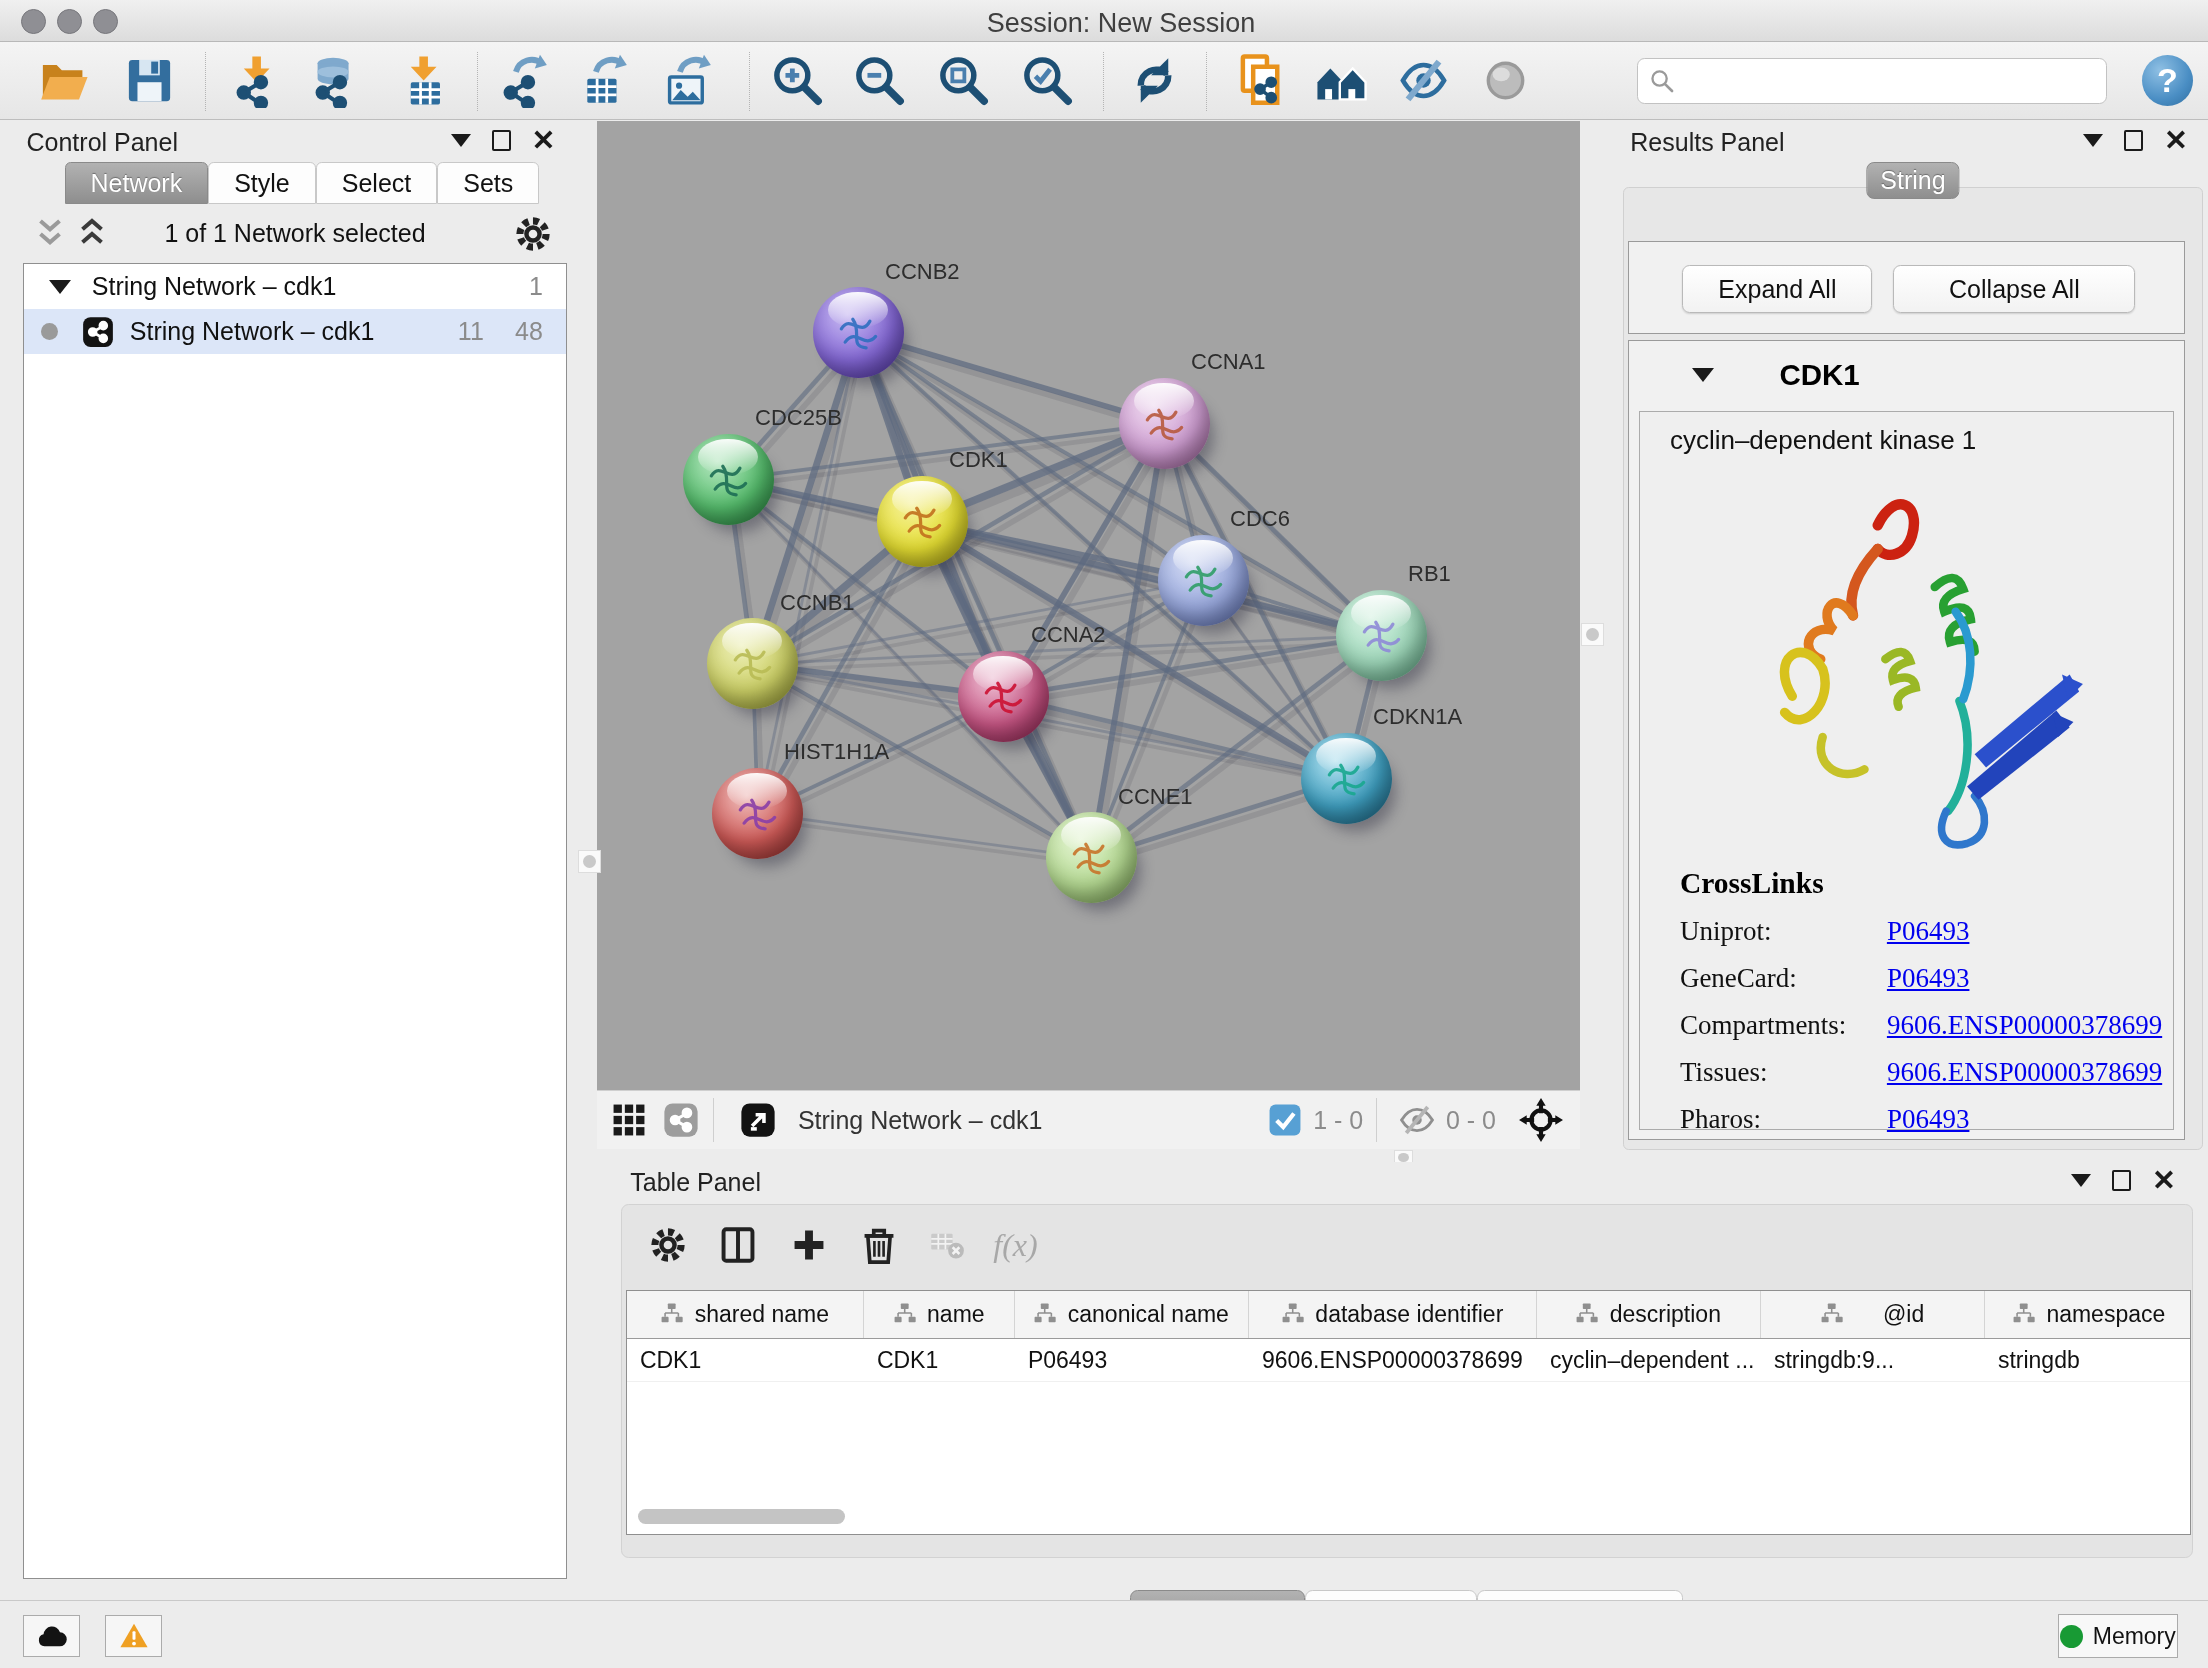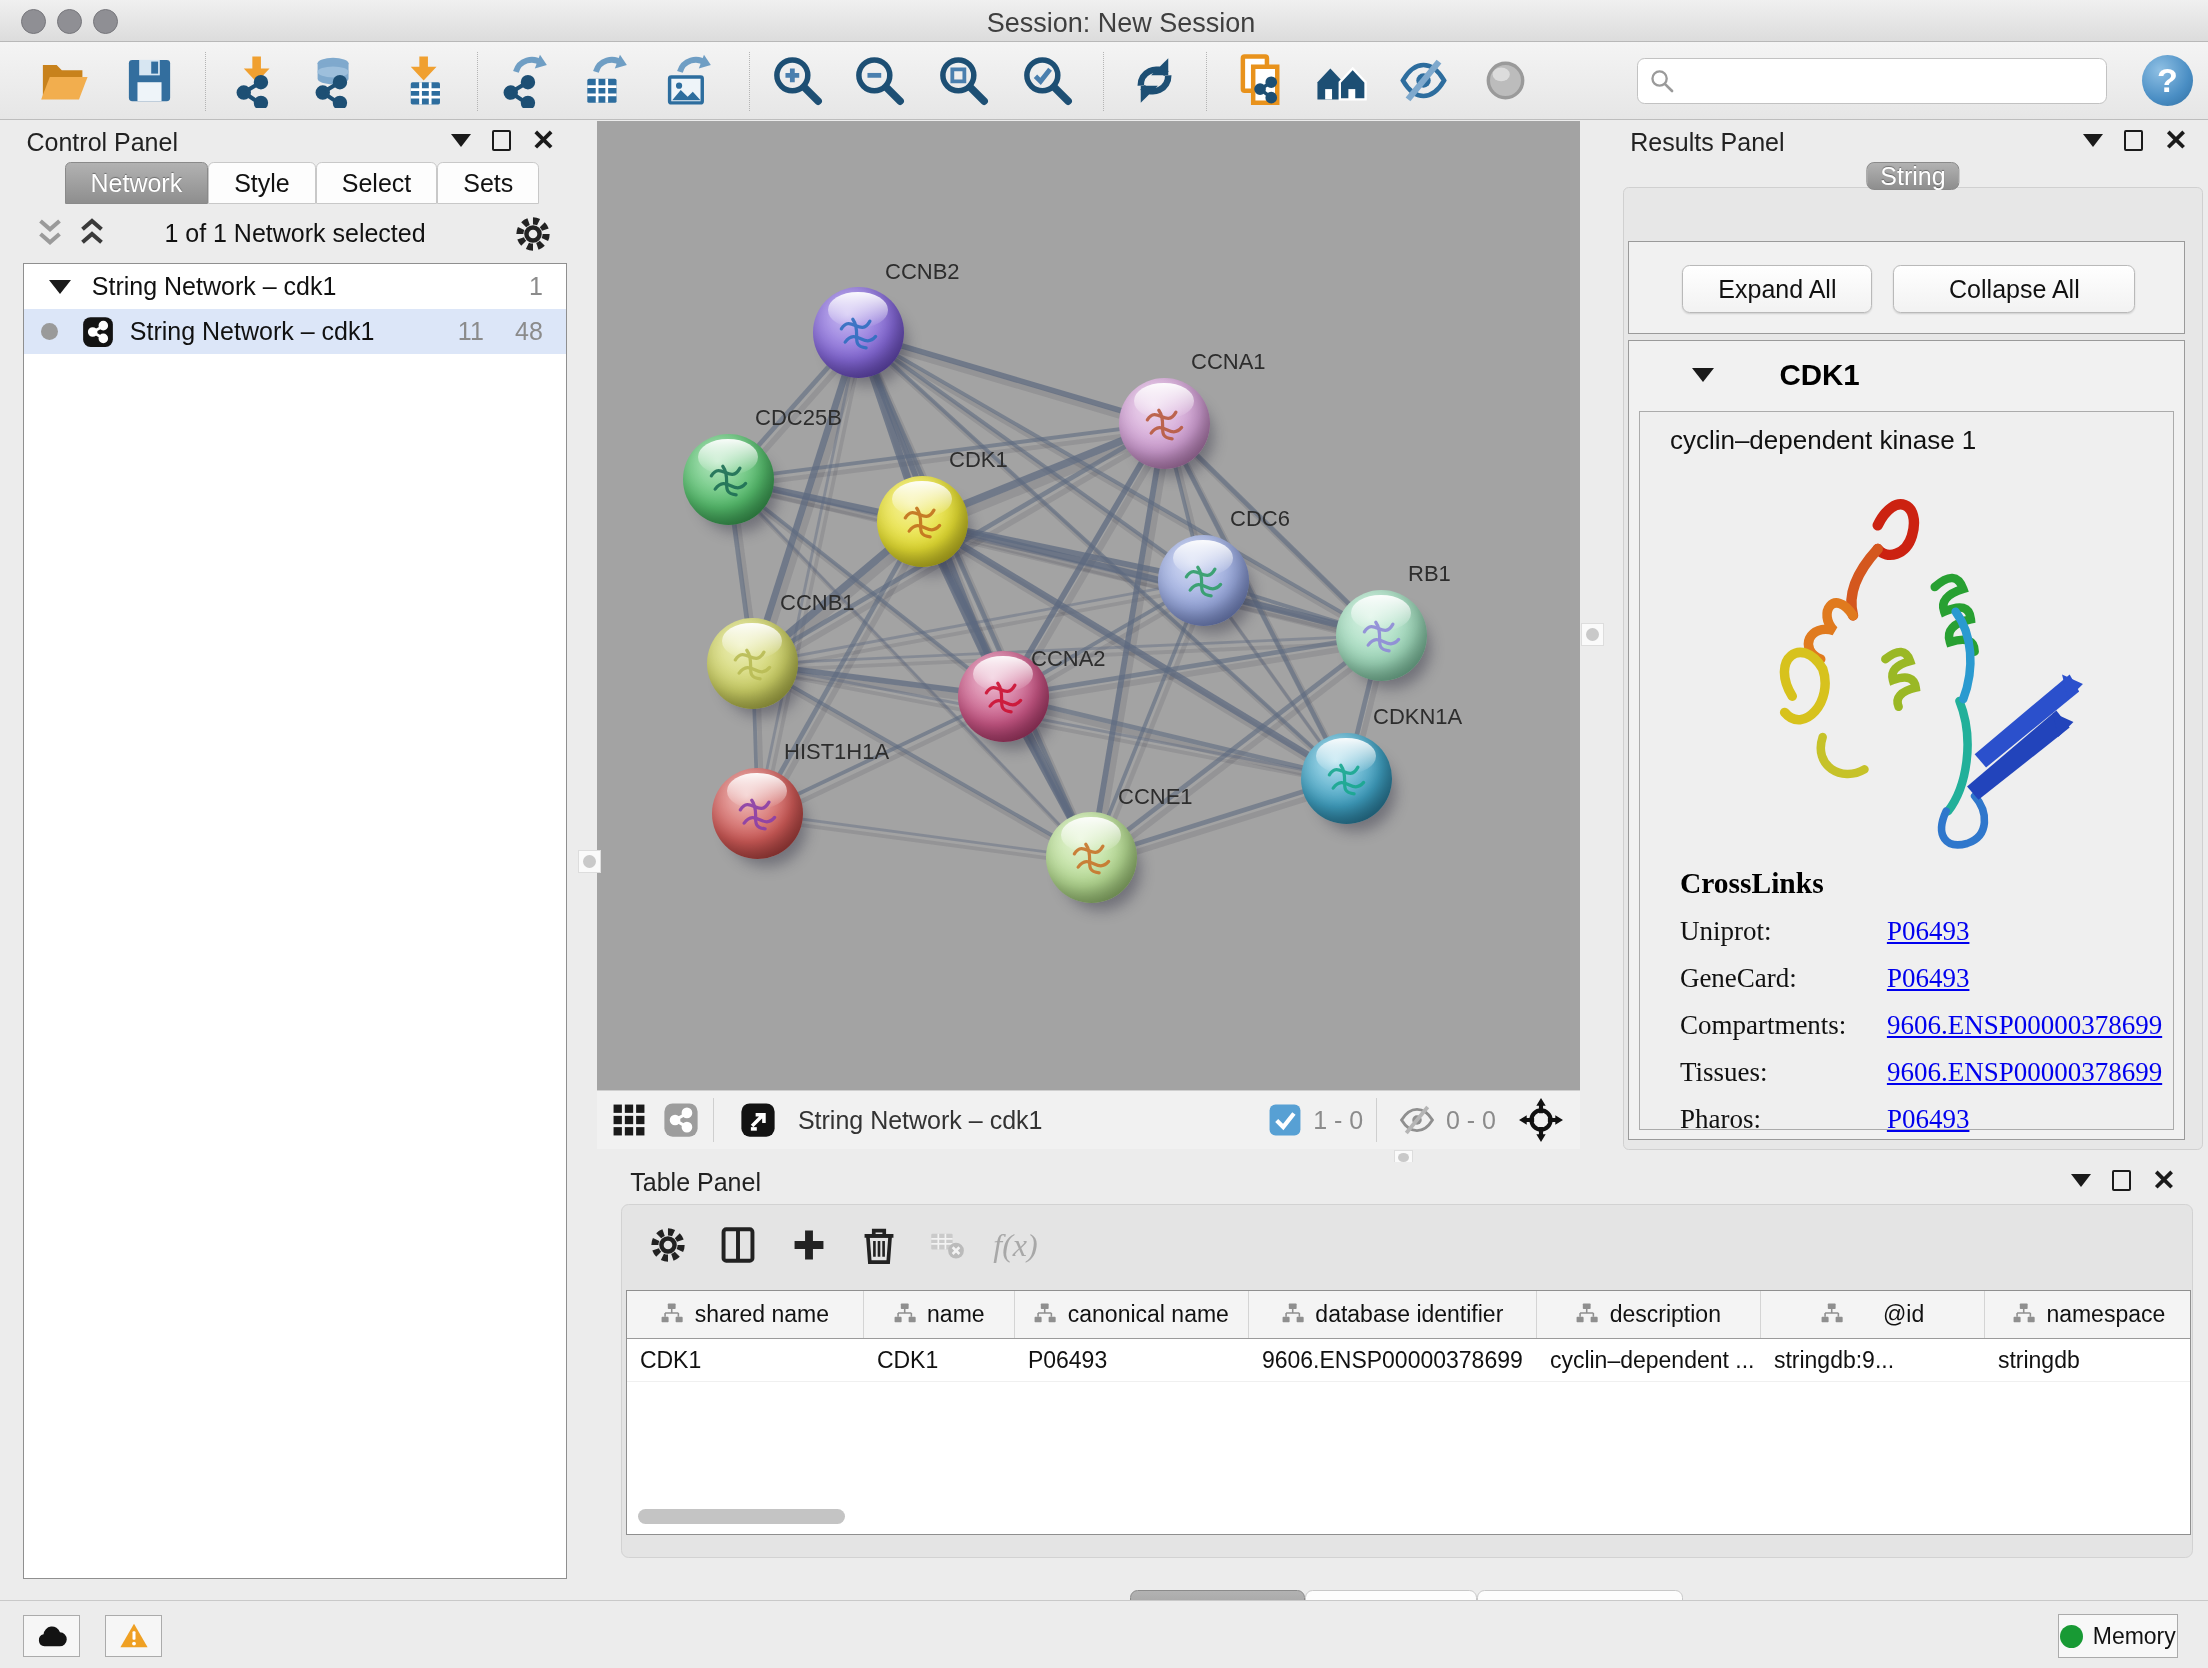--- a/index.html
+++ b/index.html
@@ -70,21 +70,21 @@
   .nf-icon { width:38px; height:38px; margin-left:13.3px; flex:0 0 auto; }
   .nf-icon svg { width:100%; height:100%; }
   .nf-div { width:0; height:44px; border-left:1px solid #cfcfcf; margin-left:13.3px; }
   .nf-title { font-size:25px; color:#333; margin-left:21px; flex:1; }
   .nf-count { font-size:25px; color:#8b8b8b; margin-left:9.5px; }
 
   
   .results-panel { position:absolute; left:1617px; top:120px; width:592px; height:1039px; background:#ececec; }
   .rp-body { position:absolute; left:5.7px; top:67px; width:580px; height:963px; background:#e7e7e7;
     border:1px solid #d0d0d0; border-radius:5.7px; }
-  .rp-tab { position:absolute; left:50%; transform:translateX(-50%); top:42px; z-index:2; padding:0 13px; border-radius:7.6px; height:28px; }
+  .rp-tab { position:absolute; left:50%; transform:translateX(-50%); top:42px; z-index:2; padding:0 13px; border-radius:7.6px; height:37px; }
   .rp-box { position:absolute; left:11.4px; width:557px; border:1.9px solid #9a9a9a; background:#f1f1f1; }
   .btn { background:linear-gradient(#ffffff,#f2f2f2); border:1px solid #b9b9b9; border-radius:7.6px;
     font-size:25px; color:#111; display:inline-flex; align-items:center; justify-content:center;
     box-shadow:0 1px 1.9px rgba(0,0,0,.15); }
   .cdk-header { position:absolute; left:0; top:0; width:100%; height:67px; display:flex; align-items:center; }
   .cdk-inner { position:absolute; left:9.5px; top:70px; width:535px; height:719px; border:1px solid #ababab; background:#efefef; }
   .desc-text { position:absolute; left:30px; top:13.3px; font-size:26px; color:#111; }
   .structure { position:absolute; left:95px; top:61px; }
   .crosslinks { position:absolute; left:40px; top:455px; font-family:"Liberation Serif", serif; }
   .cl-head { font-size:29.5px; font-weight:bold; color:#000; }
@@ -497,21 +497,21 @@
       <div class="node-label" style="left: 183px; top: 469px;">CCNB1</div>
       <div class="node" style="left: 361px; top: 530px; background: radial-gradient(circle at 38% 30%, rgb(238, 195, 214) 0%, rgb(199, 86, 132) 55%, rgb(141, 31, 78) 100%);">
         <svg viewBox="-32 -32 64 64">
           <g fill="none" stroke="#cc1133" stroke-width="3.4" stroke-linecap="round">
             <path d="M-18,-6 C-8,-22 2,4 12,-14"></path>
             <path d="M-14,8 C-2,-8 6,16 18,2"></path>
             <path d="M-6,-16 C4,-2 -10,12 8,14"></path>
           </g>
         </svg>
       </div>
-      <div class="node-label" style="left: 434px; top: 501px; margin-top: 24px;">CCNA2</div>
+      <div class="node-label" style="left: 434px; top: 501px;">CCNA2</div>
       <div class="node" style="left: 704px; top: 612px; background: radial-gradient(circle at 38% 30%, rgb(183, 227, 240) 0%, rgb(63, 159, 192) 55%, rgb(23, 96, 126) 100%);">
         <svg viewBox="-32 -32 64 64">
           <g fill="none" stroke="#19a88f" stroke-width="3.4" stroke-linecap="round">
             <path d="M-18,-6 C-8,-22 2,4 12,-14"></path>
             <path d="M-14,8 C-2,-8 6,16 18,2"></path>
             <path d="M-6,-16 C4,-2 -10,12 8,14"></path>
           </g>
         </svg>
       </div>
       <div class="node-label" style="left: 776px; top: 583px;">CDKN1A</div>

